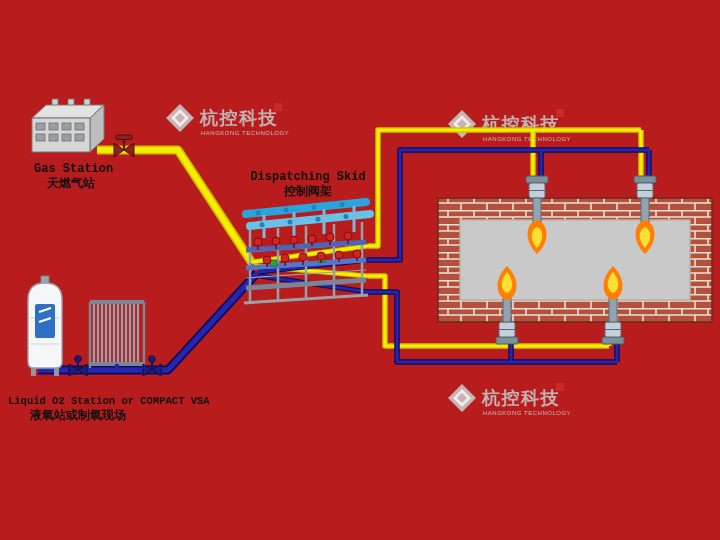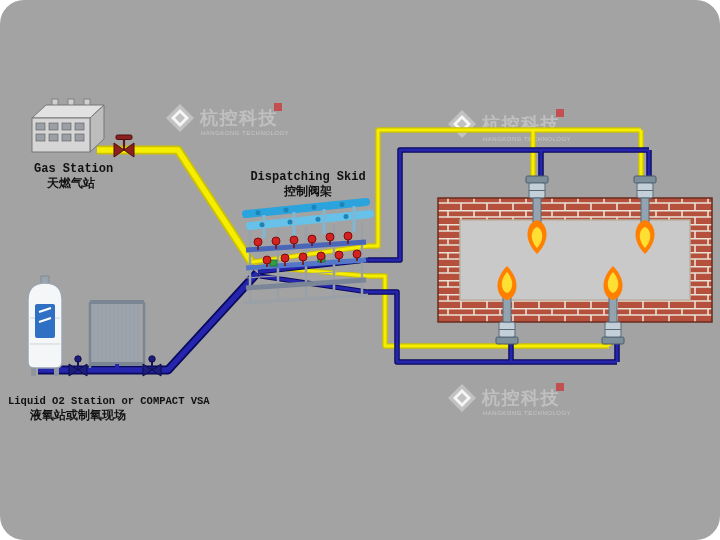--- a/index.html
+++ b/index.html
@@ -1,16 +1,16 @@
 <!DOCTYPE html>
 <html style="--gas-pipe: #f6ee00; --gas-pipe-edge: #cdc000; --o2-pipe: #2525ad; --o2-pipe-edge: #0a0a5c; --skid-cyan: #2ba3dc; --skid-cyan-light: #67c1e8; --valve-red: #d42222; --valve-dark-red: #8b2020; --brick: #b5503c; --mortar: #e9e2d6; --furnace-interior: #c9c9c9; --flame-outer: #ff7f00; --flame-inner: #ffdf33; --steel-light: #c3d0da; --steel-mid: #93a3b0; --steel-dark: #7e8f9c; --watermark-gray: #c4c4c4;"><head>
 <meta charset="utf-8">
 <style>
   html,body{margin:0;padding:0;background:#ffffff;}
-  .stage{width:720px;height:540px;background:#a3a3a3;position:relative;overflow:hidden;border-radius:24px;}
+  .stage{width:720px;height:540px;background:#b91c1c;position:relative;overflow:hidden;}
   svg{display:block;}
 
   .pipe{fill:none;stroke-linejoin:round;}
   .gas-edge{stroke:var(--gas-pipe-edge);}
   .gas-core{stroke:var(--gas-pipe);}
   .o2-edge{stroke:var(--o2-pipe-edge);}
   .o2-core{stroke:var(--o2-pipe);}
   .w9{stroke-width:9;}  .w55{stroke-width:5.5;}
   .w5{stroke-width:5;}  .w3{stroke-width:3;}
 

